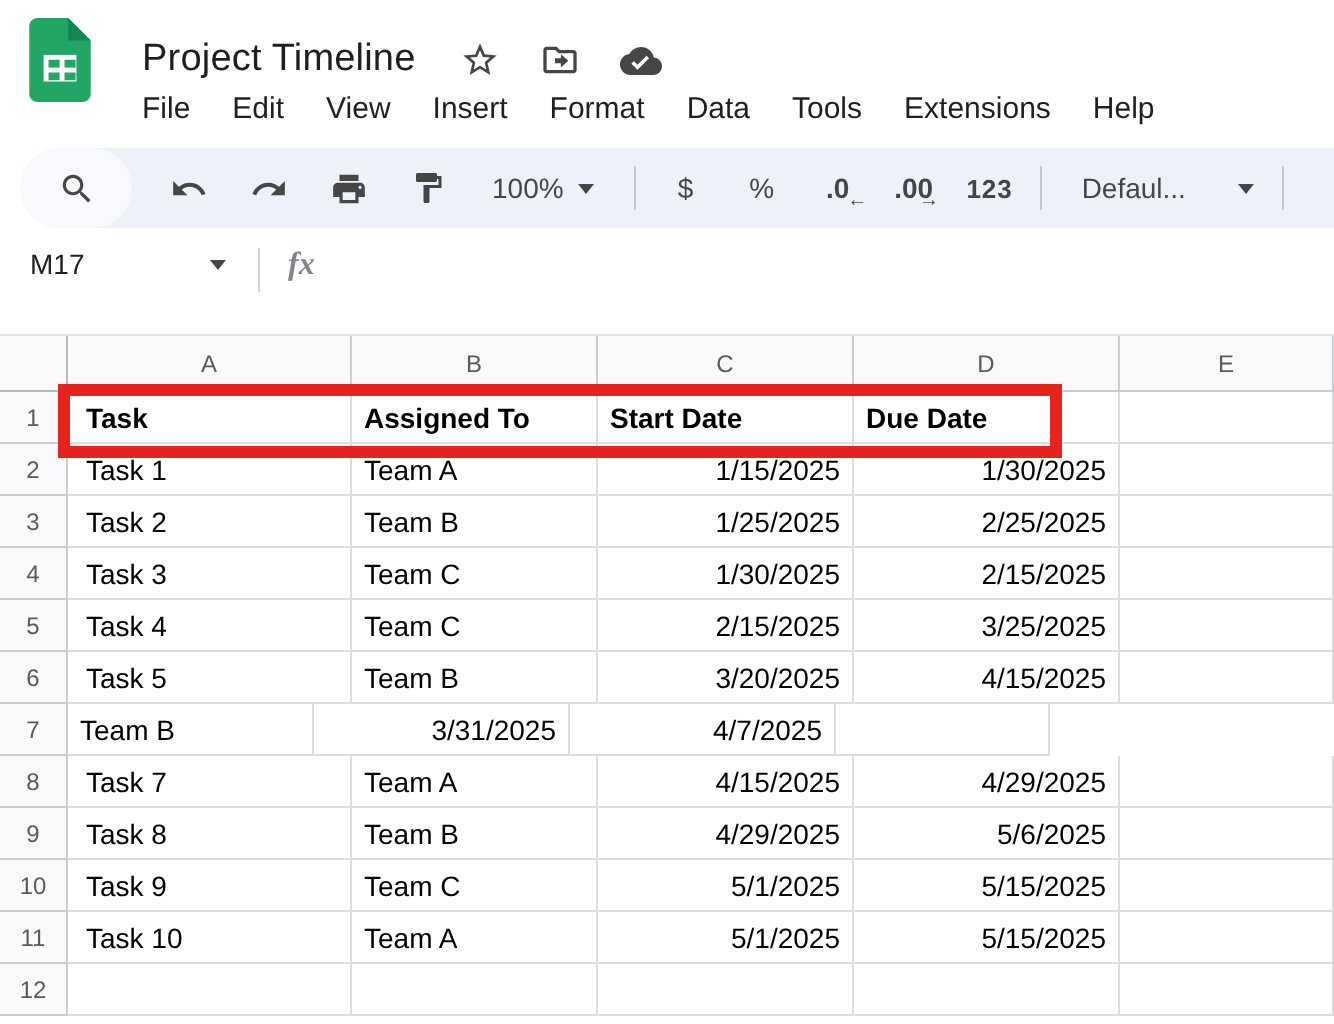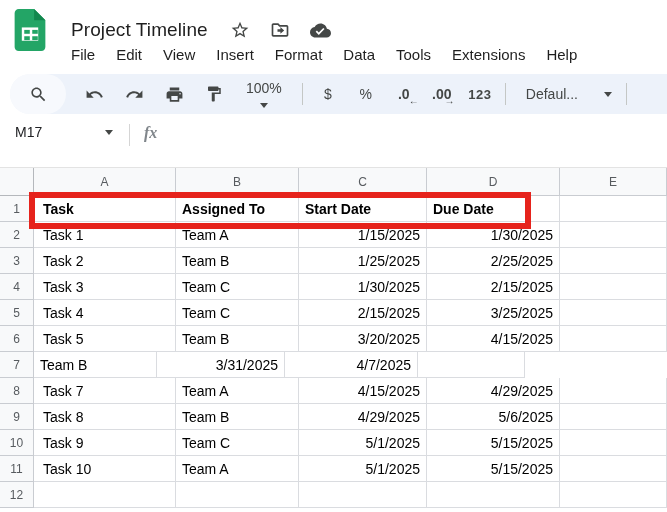--- a/index.html
+++ b/index.html
@@ -17,21 +17,21 @@
   .title-icons svg{display:block;}
   .menubar{display:flex;gap:21px;margin-top:5px;font-size:15px;color:#1f1f1f;}
   .menu-item{cursor:default;}
   
   .toolbar{position:absolute;top:74px;left:10px;width:657px;height:40px;
     background:#edf2fa;border-radius:20px 0 0 20px;display:flex;align-items:center;}
   .tb-search{width:56px;height:40px;border-radius:20px;background:rgba(255,255,255,.55);
     display:flex;align-items:center;justify-content:center;}
   .tb-btn{width:40px;height:40px;display:flex;align-items:center;justify-content:center;}
   .tb-btn svg{display:block;}
-  .tb-zoom{display:flex;align-items:center;gap:7px;padding:0 14px 0 12px;font-size:14px;color:#444746;flex-direction:column;}
+  .tb-zoom{display:flex;align-items:center;gap:7px;padding:0 14px 0 12px;font-size:14px;color:#444746;}
   .tb-divider{width:1px;height:22px;background:#c4c7c5;margin:0 6px;}
   .tb-fmt{width:38px;height:40px;display:flex;align-items:center;justify-content:center;
     font-size:14px;color:#444746;font-weight:500;}
   .tb-dec{position:relative;font-size:14px;font-weight:600;color:#444746;}
   .tb-dec .arr{position:absolute;font-size:10px;font-weight:700;top:9px;}
   .tb-dec .arr.l{left:3px;}
   .tb-dec .arr.r{right:3px;}
   .tb-123{font-size:13px;font-weight:600;letter-spacing:.5px;}
   .tb-font{display:flex;align-items:center;gap:26px;padding:0 12px 0 14px;font-size:14px;color:#444746;}
   .caret{width:0;height:0;border-left:4px solid transparent;border-right:4px solid transparent;

